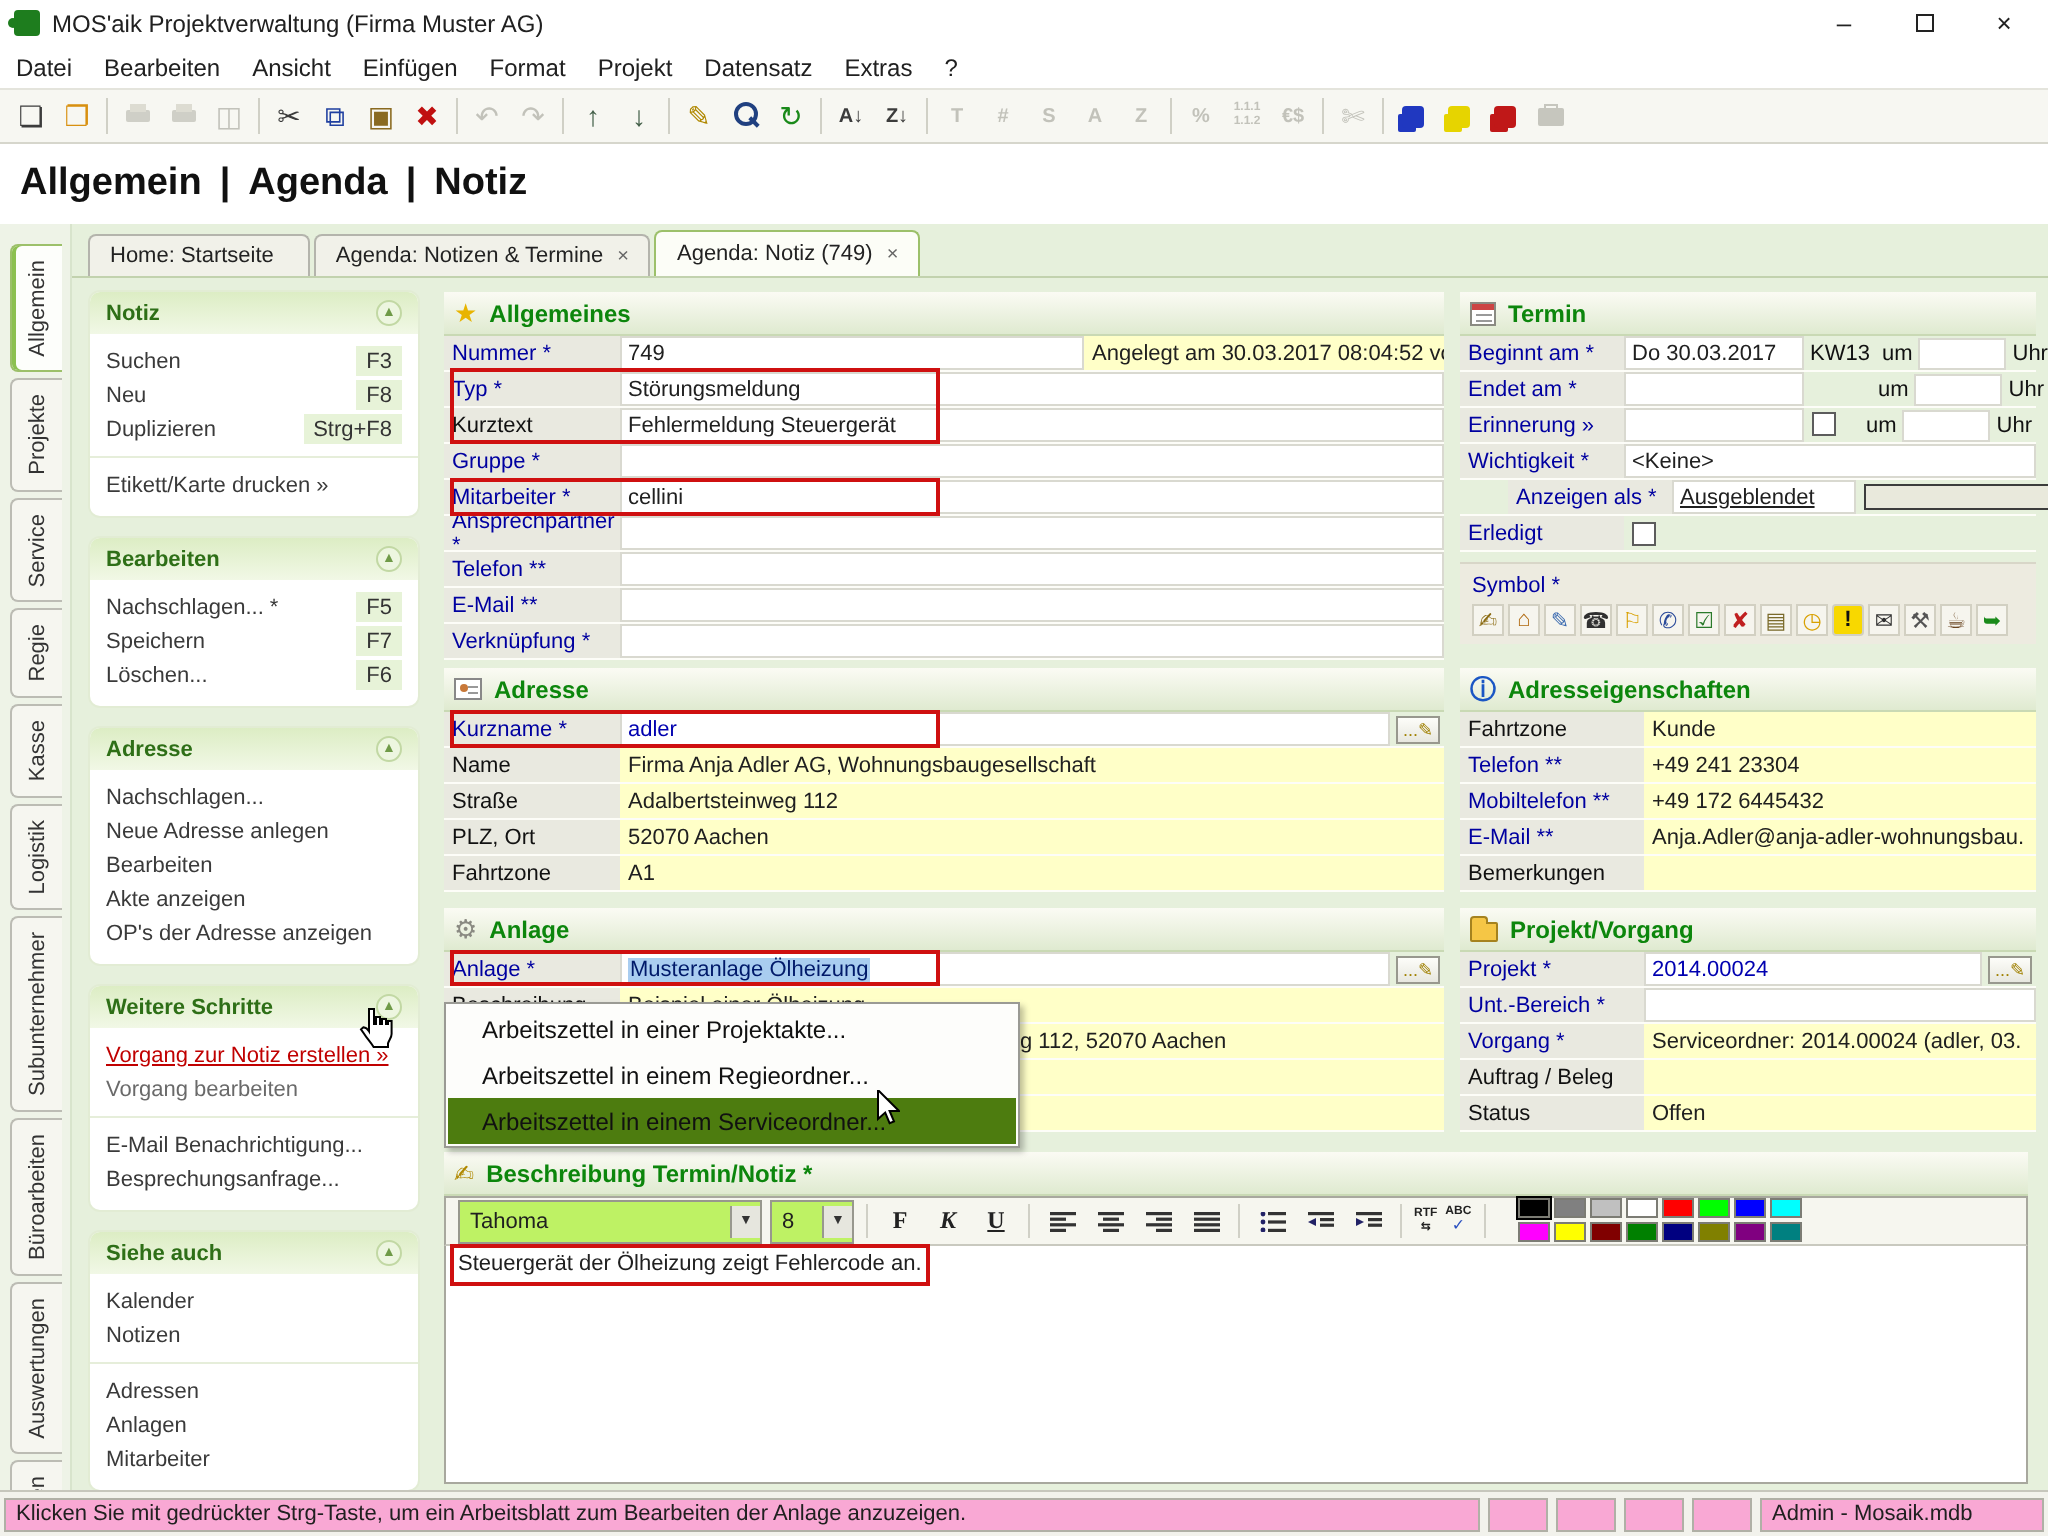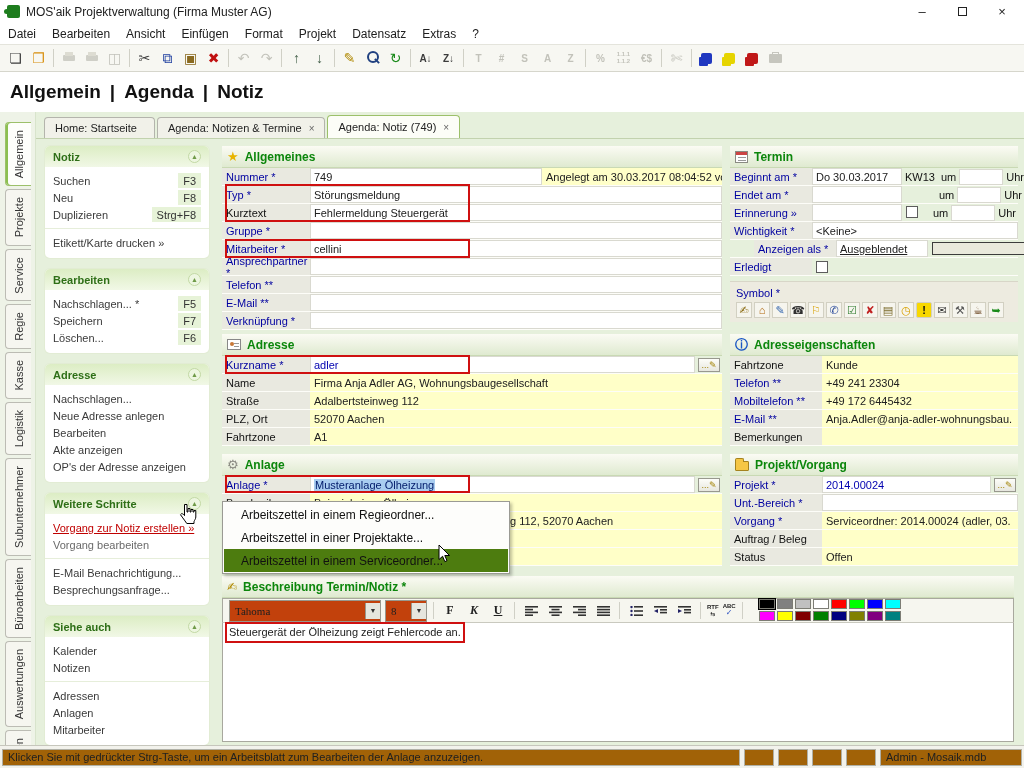--- a/index.html
+++ b/index.html
@@ -90,21 +90,21 @@
   .unit.black{color:#111;}
   .mini-field{width:44px;background:#fff;box-shadow:inset 0 0 0 1px #d9d9d0;height:16px;margin-top:1px;flex:0 0 auto;}
   .swatch-box{width:104px;height:13px;border:1px solid #3c3c3c;background:#e9e9dc;margin:2px 2px 0 4px;flex:0 0 auto;}
   .symblock{background:#edebe0;border-top:1px solid #d8d6c8;padding:3px 6px 4px;margin-top:5px;}
   .symlabel{color:#0000a0;height:15px;display:flex;align-items:center;}
   .symrow{display:flex;gap:2px;margin-top:2px;}
   .sym{width:16px;height:16px;background:#f6f5ee;border:1px solid #d2d0c2;display:flex;align-items:center;justify-content:center;font-size:11px;}
   .sym.bang{background:#f8d800;border-radius:2px;font-weight:bold;color:#111;}
   
   .ed-toolbar{display:flex;align-items:center;gap:4px;background:#f6f6ef;border:1px solid #a8a89e;border-bottom:1px solid #c9c9bf;padding:0 6px;height:25px;}
-  .ed-select{display:flex;align-items:center;border:1px solid #98988e;background:#c2410c;height:22px;font-family:Liberation Serif, serif;}
+  .ed-select{display:flex;align-items:center;border:1px solid #98988e;background:#bef264;height:22px;}
   .ed-select .sel-txt{padding:0 5px;}
   .sel-arrow{width:15px;height:16px;background:#e6e6de;border-left:1px solid #98988e;display:flex;align-items:center;justify-content:center;font-size:7px;color:#333;margin-left:auto;}
   .ed-btn{min-width:20px;height:19px;display:flex;align-items:center;justify-content:center;font-size:12px;color:#222;}
   .ed-btn.bold{font-family:"Liberation Serif",serif;font-weight:bold;}
   .ed-btn.ital{font-family:"Liberation Serif",serif;font-style:italic;font-weight:bold;}
   .ed-btn.und{text-decoration:underline;font-family:"Liberation Serif",serif;font-weight:bold;}
   .ed-sep{width:1px;height:17px;background:#d0d0c6;margin:0 2px;}
   .ed-mini{display:flex;flex-direction:column;align-items:center;font-size:6px;font-weight:bold;line-height:1.1;color:#222;}
   .ed-mini .blue{color:#2a50c0;font-size:8px;}
   .pal{display:grid;grid-template-columns:repeat(8,17px);grid-auto-rows:11px;gap:1px;margin-left:10px;}
@@ -113,21 +113,21 @@
   .ed-body{background:#fff;border:1px solid #a8a89e;border-top:none;height:119px;padding:3px 6px;position:relative;}
   
   .ctx-menu{position:absolute;left:4px;top:362px;width:288px;background:#fdfdfb;border:1px solid #9a9a94;box-shadow:2px 2px 3px rgba(0,0,0,.25);z-index:50;padding:1px;}
   .ctx-item{height:23px;display:flex;align-items:center;padding-left:17px;font-size:12px;color:#111;}
   .ctx-item.sel{background:#4d7c0f;}
   
   .redbox{position:absolute;border:2px solid #cf1010;z-index:40;pointer-events:none;}
   .overlay{position:absolute;inset:0;z-index:100;pointer-events:none;}
   
   .statusbar{position:absolute;left:0;right:0;bottom:0;height:23px;background:#f2f2ec;border-top:1px solid #c6c6bc;display:flex;align-items:center;padding:0 2px;gap:4px;}
-  .sb-box{border:1px solid #b0b0a6;background:#a16207;height:17px;display:flex;align-items:center;padding:0 5px;overflow:hidden;white-space:nowrap;}
+  .sb-box{border:1px solid #b0b0a6;background:#f9a8d4;height:17px;display:flex;align-items:center;padding:0 5px;overflow:hidden;white-space:nowrap;}
   .sb-msg{width:738px;}
   .sb-s{width:30px;flex:0 0 auto;}
   .sb-db{flex:1;}
 </style>
 </head>
 <body>
 
 <div class="titlebar">
   <span class="app-icon"></span>
   <span>MOS'aik Projektverwaltung (Firma Muster AG)</span>
@@ -736,24 +736,24 @@
         </div>
 
         <div class="redbox" style="left:7px;top:45px;width:245px;height:38px;"></div>
         <div class="redbox" style="left:7px;top:100px;width:245px;height:19px;"></div>
         <div class="redbox" style="left:7px;top:216px;width:245px;height:19px;"></div>
         <div class="redbox" style="left:7px;top:336px;width:245px;height:18px;"></div>
         <div class="redbox" style="left:7px;top:483px;width:240px;height:21px;"></div>
 
         <div class="ctx-menu">
           <div class="ctx-item">
+              <span>Arbeitszettel in einer Projektakte...</span>
+            </div>
+            <div class="ctx-item">
               <span>Arbeitszettel in einem Regieordner...</span>
-            </div>
-            <div class="ctx-item">
-              <span>Arbeitszettel in einer Projektakte...</span>
             </div>
             <div class="ctx-item sel">
               <span>Arbeitszettel in einem Serviceordner...</span>
             </div>
         </div>
 
       </div>
     </div>
   </div>
 </div>

